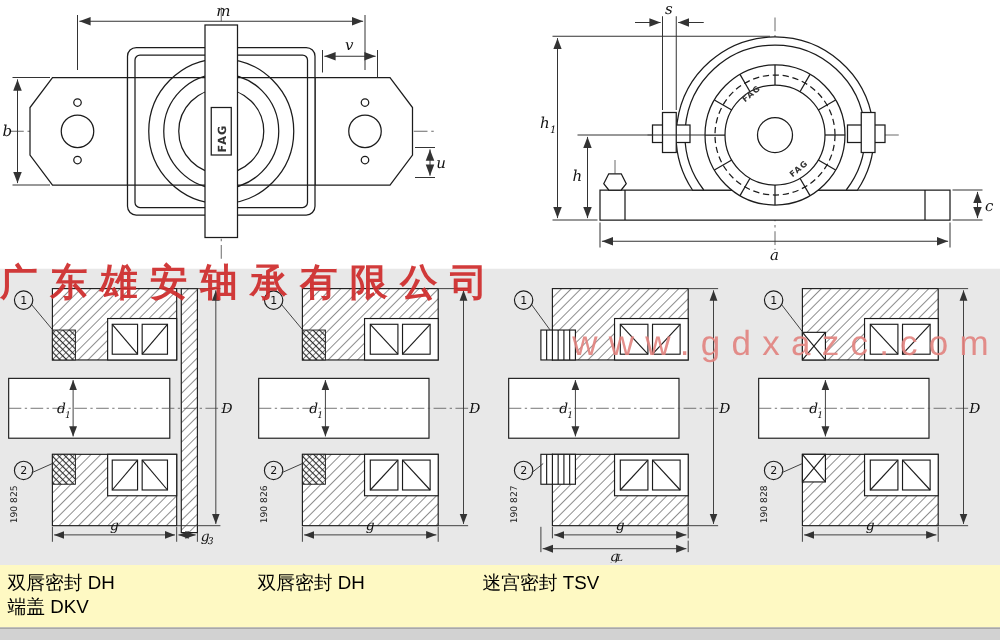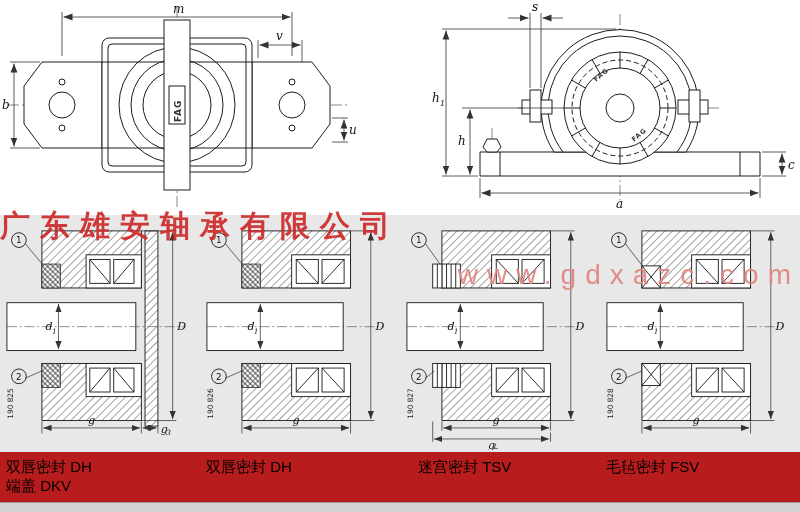--- a/index.html
+++ b/index.html
@@ -21,21 +21,21 @@
   .callout{font-family:"DejaVu Sans",sans-serif;font-size:9.5px;fill:#111;}
   .figno{font-family:"DejaVu Sans",sans-serif;font-size:8px;fill:#222;}
   
   .band{position:absolute;left:0;top:215px;width:800px;height:237px;background:#e8e8e8;}
   
   .wm-company{position:absolute;left:0;top:206px;width:800px;color:#cf2b2b;
               font-weight:700;font-size:30px;letter-spacing:10px;z-index:6;pointer-events:none;opacity:.92;}
   .wm-url{position:absolute;left:0;top:259px;width:800px;text-align:right;color:#e2837f;
           font-size:28px;letter-spacing:9px;z-index:6;pointer-events:none;opacity:.9;}
   
-  .captions{position:absolute;left:0;top:452px;width:800px;height:50px;background:#b91c1c;}
+  .captions{position:absolute;left:0;top:452px;width:800px;height:50px;background:#fef9c3;}
   .cap{position:absolute;top:5px;font-size:15px;color:#000;line-height:19px;white-space:nowrap;}
   
   .bottom-strip{position:absolute;left:0;top:502px;width:800px;height:10px;background:#d2d2d2;border-top:1px solid #9a9a9a;}
 </style>
 </head>
 <body>
 
 <div class="stage">
 
   <svg width="0" height="0" style="position:absolute">
@@ -409,23 +409,20 @@
   <div class="wm-url">www.gdxazc.com</div>
 
   <div class="captions">
     <div class="cap" style="left:6px">
       <div>双唇密封 DH</div>
       <div>端盖 DKV</div>
     </div>
     <div class="cap" style="left:206px">
       <div>双唇密封 DH</div>
     </div>
-    <div class="cap" style="left:418px">
+    <div class="cap" style="left:386px">
       <div>迷宫密封 TSV</div>
     </div>
-    <div class="cap" style="left:606px">
-      <div>毛毡密封 FSV</div>
-    </div>
   </div>
 
   <div class="bottom-strip"></div>
 
 </div>
 
 </body></html>

